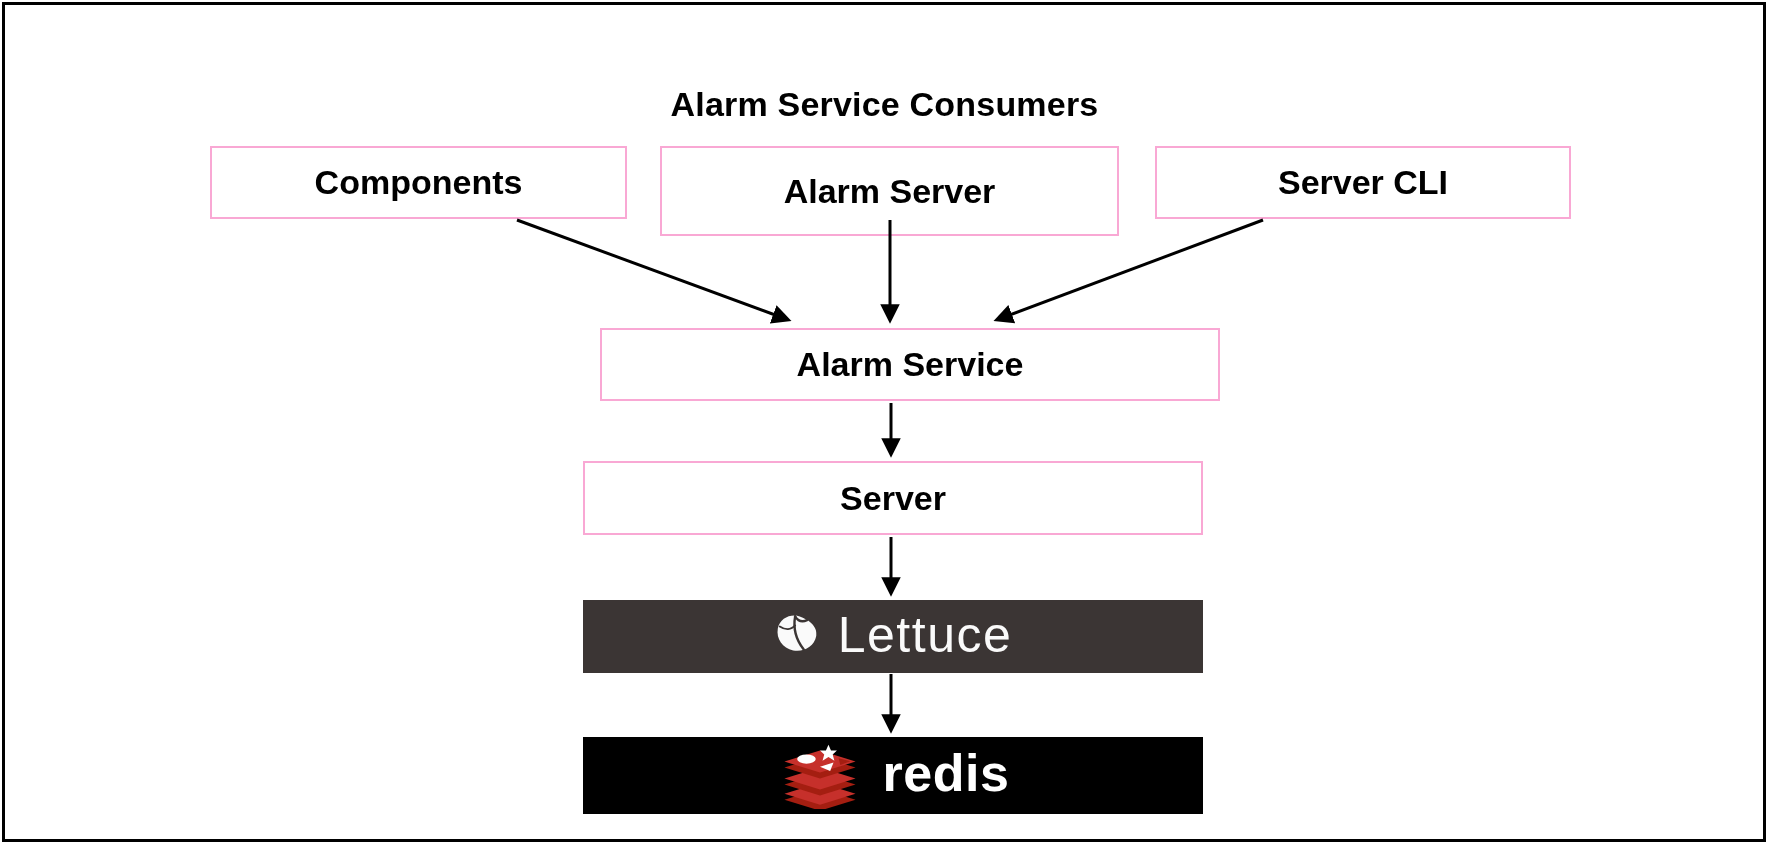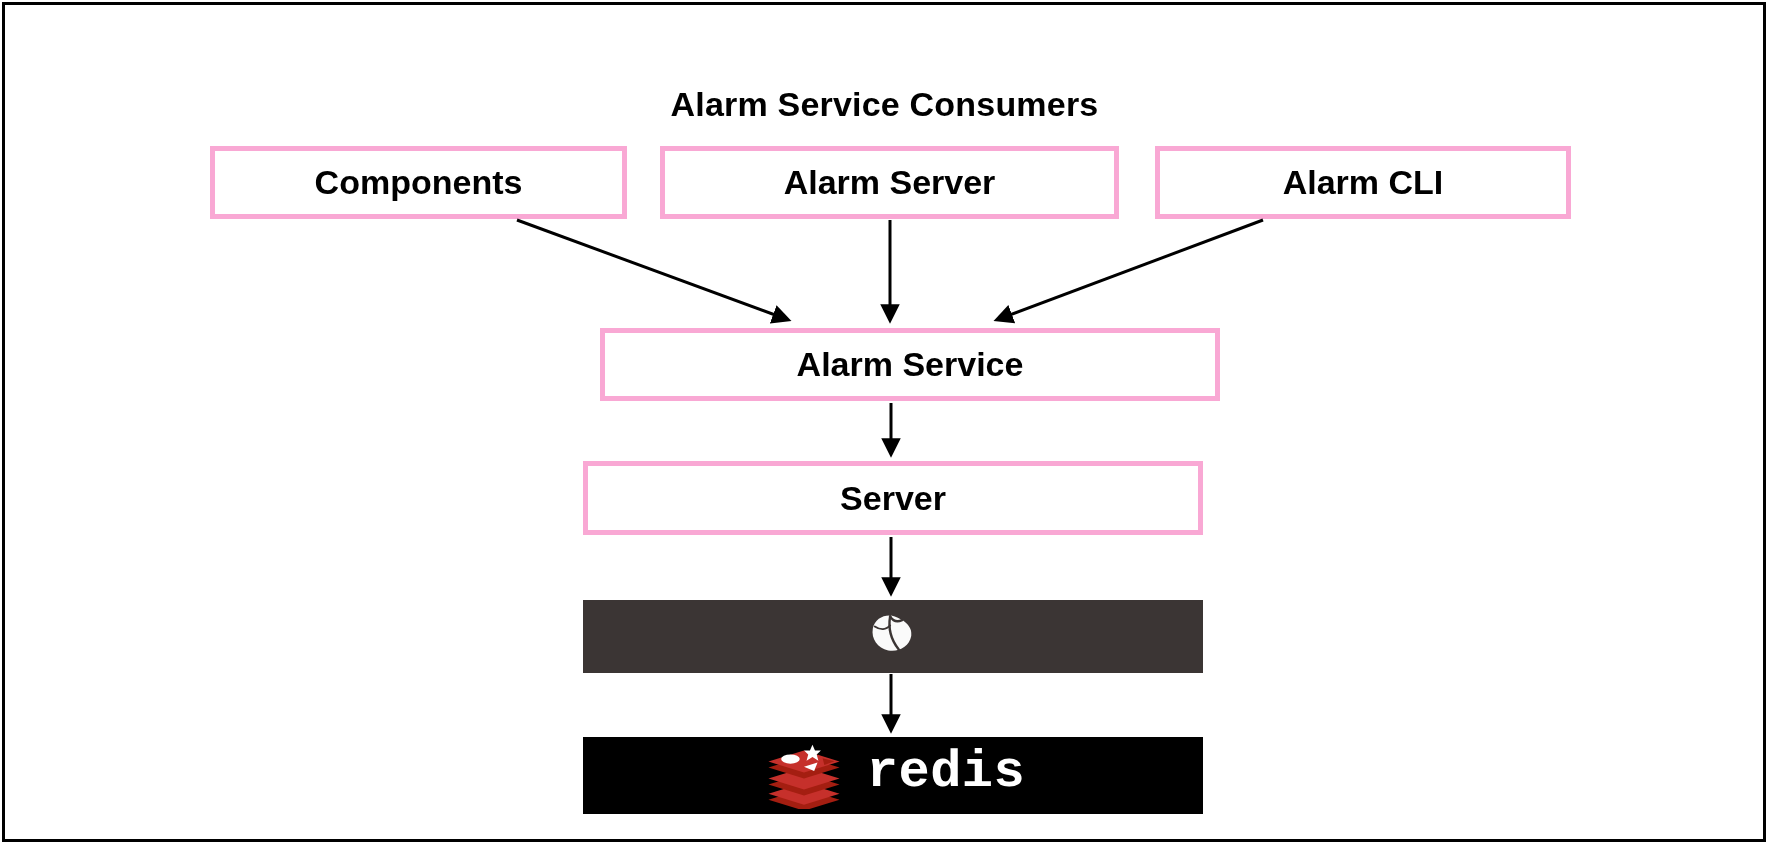--- a/index.html
+++ b/index.html
@@ -22,51 +22,50 @@
     text-align: center;
     font-size: 34px;
     font-weight: bold;
     color: #000;
     letter-spacing: 0.2px;
     margin-top: 45px;
   }
   .node {
     position: absolute;
     background: #ffffff;
-    border: 5px solid #f9a8d4;
+    border: 2px solid #f9a8d4;
     display: flex;
     align-items: center;
     justify-content: center;
     font-size: 34px;
     font-weight: bold;
     color: #000;
   }
   #node-components   { left: 210px;  top: 146px; width: 417px; height: 73px; }
-  #node-alarm-server { left: 660px;  top: 146px; width: 459px; height: 73px; }
+  #node-alarm-server { left: 660px;  top: 146px; width: 459px; height: 90px; }
   #node-alarm-cli    { left: 1155px; top: 146px; width: 416px; height: 73px; }
   #node-alarm-service{ left: 600px;  top: 328px; width: 620px; height: 73px; }
   #node-romaine      { left: 583px;  top: 461px; width: 620px; height: 74px; }
 
   .brand-node {
     position: absolute;
     display: flex;
     align-items: center;
     justify-content: center;
     border: none;
   }
   #node-lettuce {
     left: 583px; top: 600px; width: 620px; height: 73px;
     background: #3b3534;
     gap: 16px;
   }
   #node-redis {
     left: 583px; top: 737px; width: 620px; height: 77px;
     background: #000000;
     gap: 20px;
-    font-family: Liberation Mono, monospace;
   }
   .lettuce-label {
     color: #fafafa;
     font-size: 50px;
     font-weight: 300;
     letter-spacing: 1.5px;
     line-height: 1;
     padding-bottom: 4px;
   }
   .redis-label {
@@ -92,37 +91,38 @@
 
 <div class="diagram-title">Alarm Service Consumers</div>
 
 <div class="node" id="node-components">
   <span>Components</span>
 </div>
 <div class="node" id="node-alarm-server">
   <span>Alarm Server</span>
 </div>
 <div class="node" id="node-alarm-cli">
-  <span>Alarm CLI</span>
+  <span>Server CLI</span>
 </div>
 
 <div class="node" id="node-alarm-service">
   <span>Alarm Service</span>
 </div>
 <div class="node" id="node-romaine">
   <span>Server</span>
 </div>
 
 <div class="brand-node" id="node-lettuce">
   <svg class="logo-svg" width="48" height="48" viewBox="0 0 100 100">
     <path d="M50 6 C32 2 12 12 8 32 C4 54 18 74 40 78 C62 82 84 70 88 48 C92 26 70 12 50 6 Z" fill="#fafafa"></path>
     <path d="M44 7 C40 30 46 56 62 76" stroke="#3b3534" stroke-width="5" fill="none" stroke-linecap="round"></path>
     <path d="M44 7 C50 17 58 20 69 15" stroke="#3b3534" stroke-width="5" fill="none" stroke-linecap="round"></path>
     <path d="M12 28 C24 36 36 35 44 26" stroke="#3b3534" stroke-width="4" fill="none" stroke-linecap="round"></path>
   </svg>
+  <span class="lettuce-label">Lettuce</span>
 </div>
 
 <div class="brand-node" id="node-redis">
   <svg class="logo-svg" width="86" height="66" viewBox="0 0 100 78">
 
     <polygon points="8,67 50,54 92,67 50,80" fill="#a41e11"></polygon>
     <polygon points="8,60 50,47 92,60 50,73" fill="#c6302b"></polygon>
 
     <polygon points="8,49 50,36 92,49 50,62" fill="#a41e11"></polygon>
     <polygon points="8,42 50,29 92,42 50,55" fill="#c6302b"></polygon>

